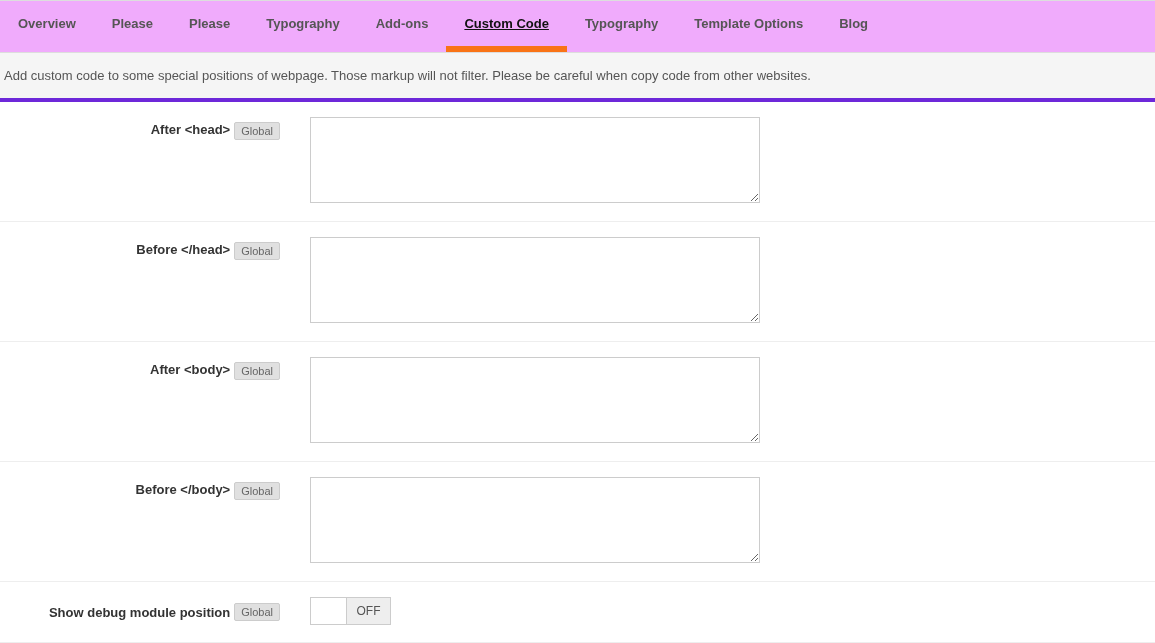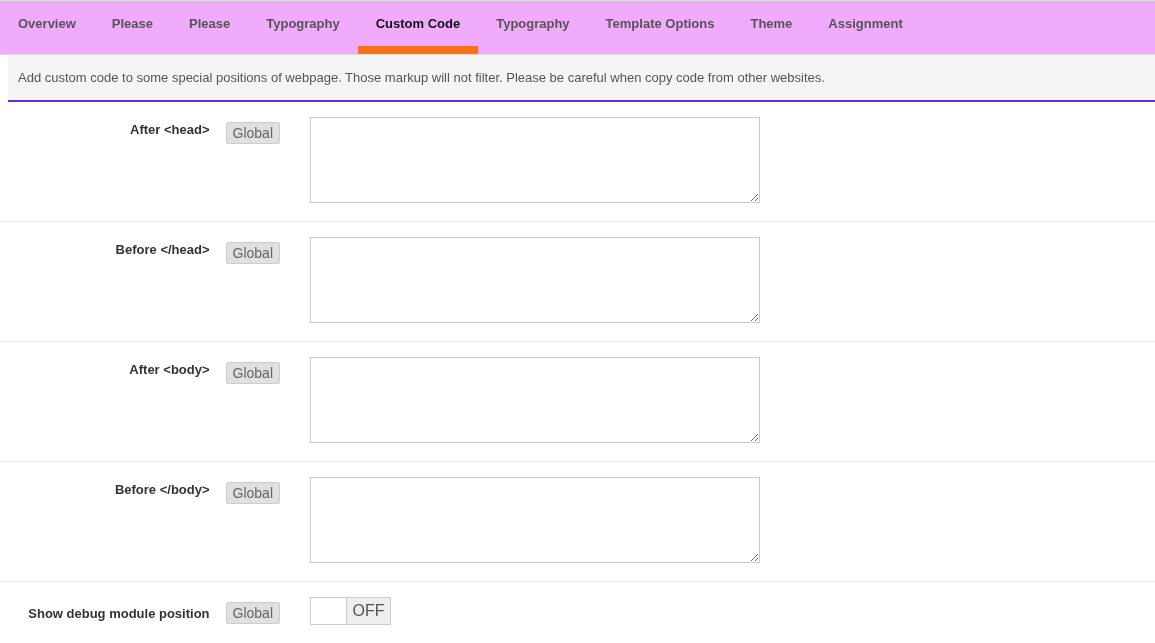--- a/index.html
+++ b/index.html
@@ -24,52 +24,52 @@
       padding: 15px 18px;
       color: #555;
       cursor: pointer;
       font-weight: bold;
       font-size: 13px;
       border-bottom: 3px solid transparent;
       white-space: nowrap;
     }
     .tab.active {
       color: #111;
-      border-bottom: 8px solid #f97316;
+      border-bottom: 6px solid #f97316;
+      text-decoration: underline;
     }
     .description {
-      padding: 15px 10px;
+      padding: 15px 4px;
       background: #f5f5f5;
-      border-bottom: 2px solid #6d28d9;
+      border-bottom: 4px solid #6d28d9;
       color: #555;
       font-size: 13px;
-      margin-left: 8px;
     }
     .form-row {
       display: flex;
       border-bottom: 1px solid #eee;
     }
     .label-col {
       width: 290px;
       display: flex;
       align-items: flex-start;
       justify-content: flex-end;
       padding: 20px 10px 20px 10px;
-      gap: 16px;
+      gap: 4px;
     }
     .label-text {
       font-weight: bold;
       color: #333;
       font-size: 13px;
     }
     .badge {
       background: #e0e0e0;
       color: #666;
       padding: 2px 6px;
-      font-size: 14px;
+      font-size: 11px;
       border-radius: 2px;
       border: 1px solid #ccc;
     }
     .field-col {
       flex: 1;
       padding: 15px 20px;
     }
     textarea {
       width: 450px;
       height: 86px;
@@ -89,40 +89,40 @@
       width: 35px;
       background: #fff;
     }
     .toggle-off {
       width: 44px;
       background: #eee;
       display: flex;
       align-items: center;
       justify-content: center;
       color: #555;
-      font-size: 16px;
+      font-size: 12px;
       border-left: 1px solid #ccc;
     }
     .last-row .label-col {
       align-items: center;
     }
   </style>
 </head>
 <body>
 
 <div class="tabs">
   <div class="tab">Overview</div>
   <div class="tab">Please</div>
   <div class="tab">Please</div>
   <div class="tab">Typography</div>
+  <div class="tab">Add-ons</div>
   <div class="tab active">Custom Code</div>
   <div class="tab">Typography</div>
   <div class="tab">Template Options</div>
-  <div class="tab">Theme</div>
-  <div class="tab">Assignment</div>
+  <div class="tab">Blog</div>
 </div>
 
 <div class="description">Add custom code to some special positions of webpage. Those markup will not filter. Please be careful when copy code from other websites.</div>
 
 <div class="form-row">
   <div class="label-col">
     <span class="label-text">After &lt;head&gt;</span>
     <span class="badge">Global</span>
   </div>
   <div class="field-col">

